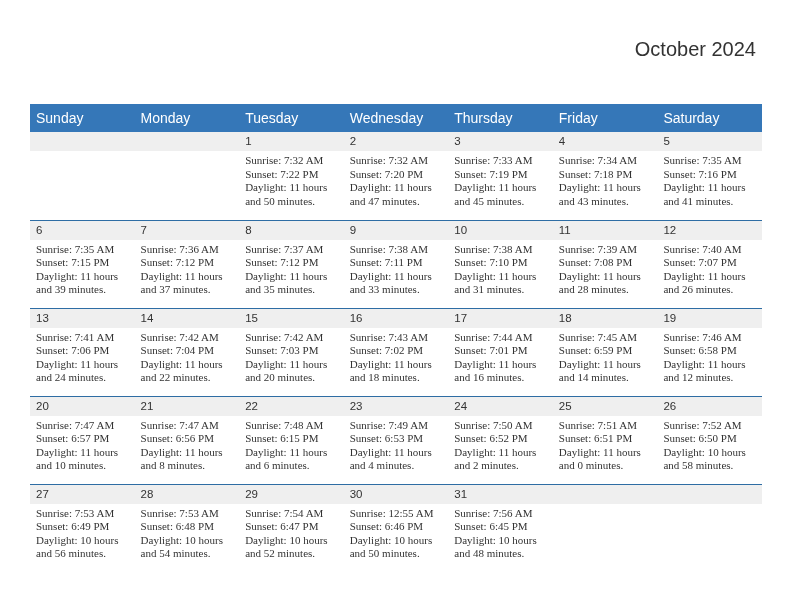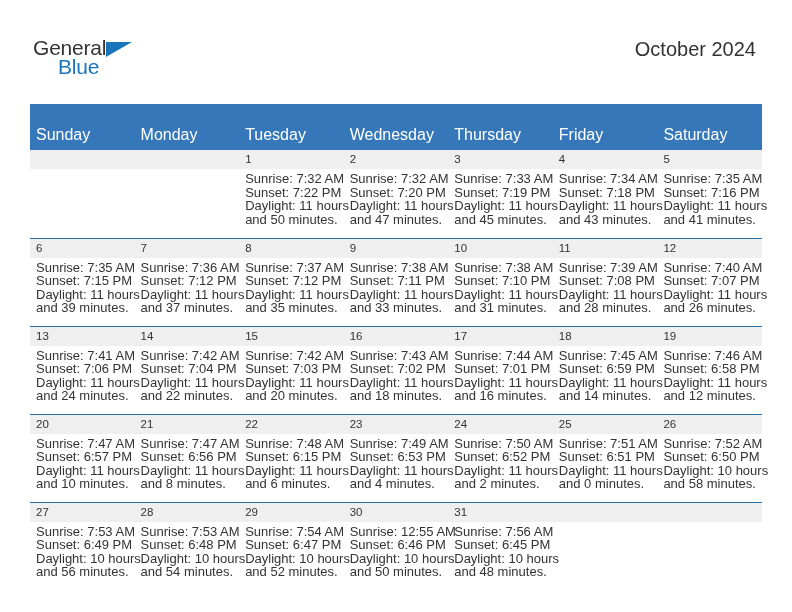--- a/index.html
+++ b/index.html
@@ -90,24 +90,24 @@
     position: absolute;
     left: 30px;
     top: 104px;
     width: 732px;
     border-collapse: collapse;
     table-layout: fixed;
   }
   .calendar th {
     background: #3577b8;
     color: #ffffff;
-    font-size: 16px;
+    font-size: 14px;
     font-weight: 400;
     text-align: left;
-    padding: 22px 0 6px 6px;
+    padding: 6px 0 6px 6px;
     height: 22px;
     border: none;
   }
   .calendar td {
     vertical-align: top;
     padding: 0;
     border: none;
     border-top: 1.3px solid #2e6da4;
     height: 88px;
     background: #ffffff;
@@ -117,39 +117,35 @@
     display: block;
     background: #efefef;
     font-size: 11.5px;
     color: #333333;
     padding: 3px 0 3px 6px;
     height: 19px;
     line-height: 13px;
   }
   .cellbody {
     padding: 3px 6px 0 6px;
-    font-size: 13px;
+    font-size: 11px;
     line-height: 13.6px;
     color: #333333;
+    font-family: Liberation Serif, serif;
   }
   .cellbody div { white-space: nowrap; }
   .cell-empty .daynum { color: transparent; }
 </style>
 </head>
 <body>
 
 <div class="page">
 
   <div class="header">
 
-    <div class="logo">
-      <span class="logo-general">General</span>
-      <span class="logo-triangle"></span>
-      <span class="logo-blue">Blue</span>
-    </div>
 
     <div class="title">October 2024</div>
 
   </div>
 
   <table class="calendar">
     <thead>
       <tr>
         <th>Sunday</th>
         <th>Monday</th>

